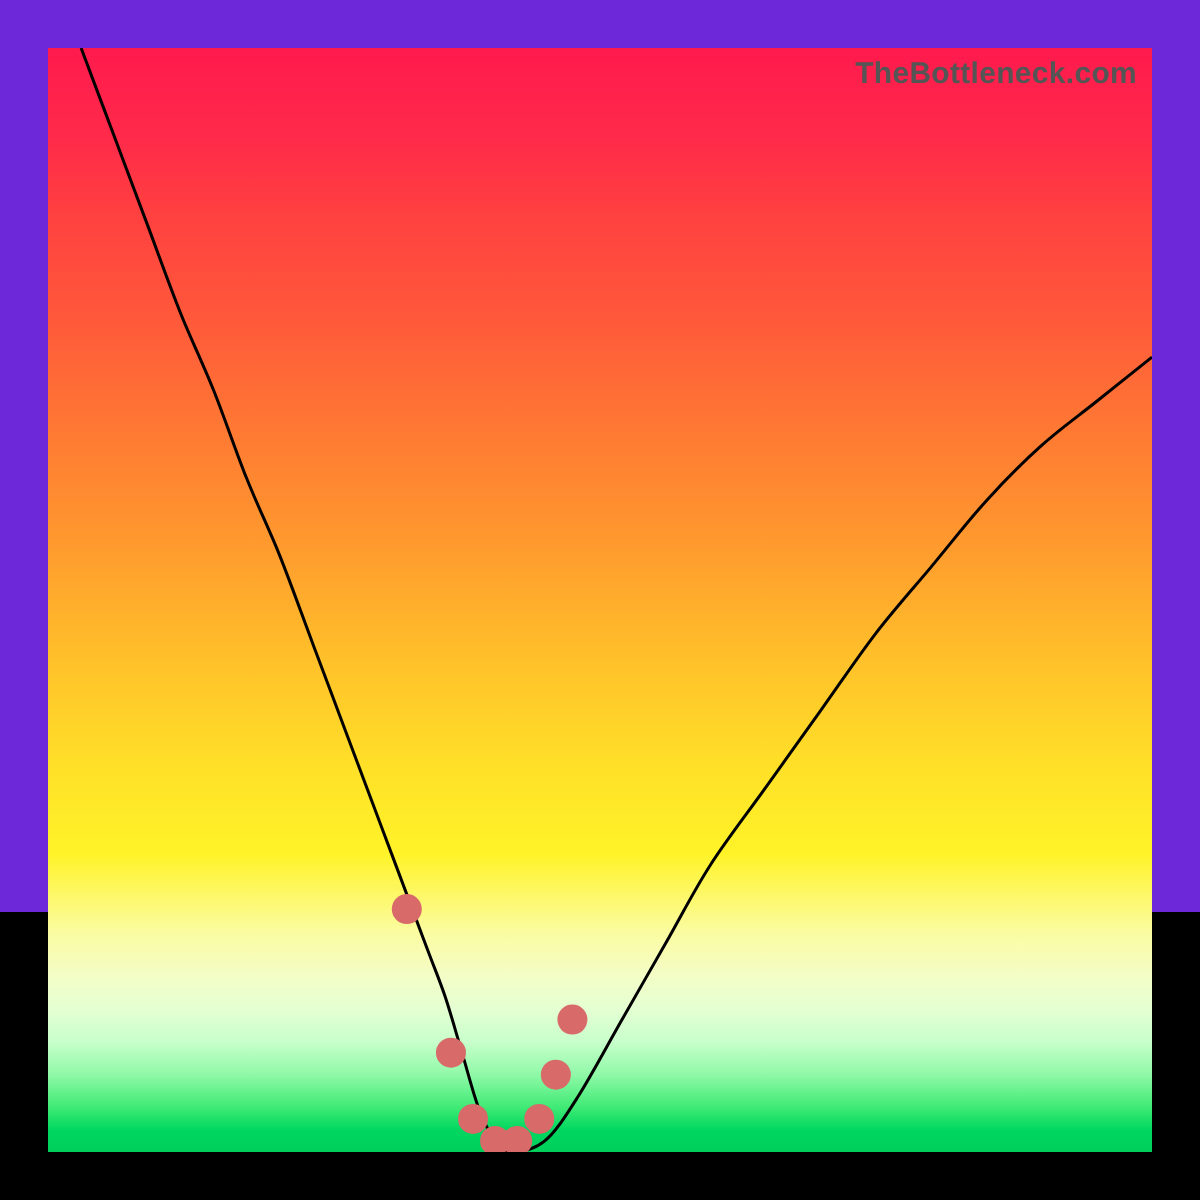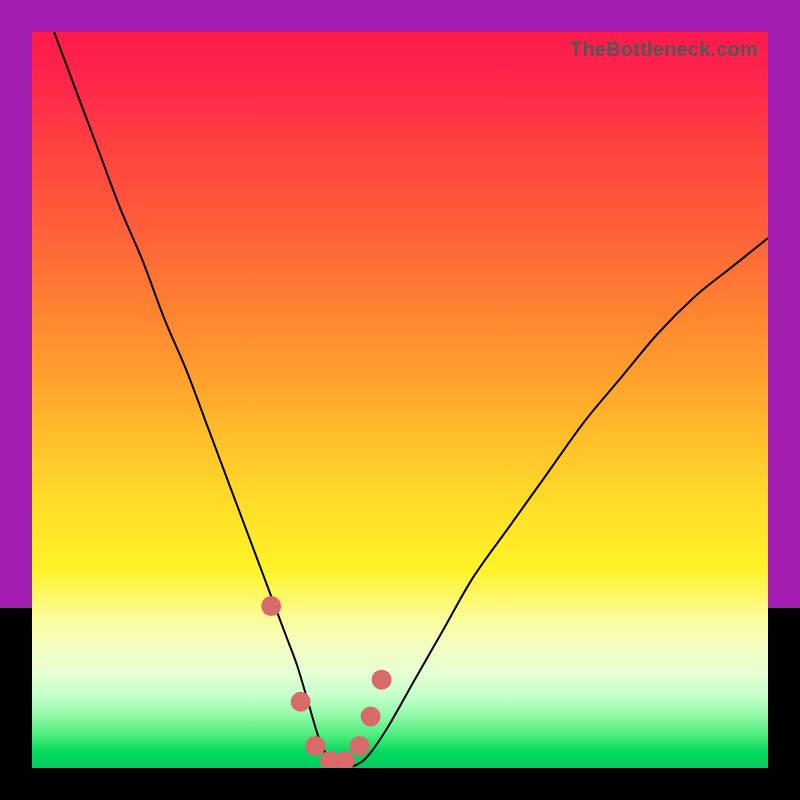--- a/index.html
+++ b/index.html
@@ -6,21 +6,21 @@
     margin: 0;
     padding: 0;
     width: 800px;
     height: 800px;
     overflow: hidden;
     background: #000;
   }
   .outer {
     width: 800px;
     height: 608px;
-    background: #a21caf;
+    background: #6d28d9;
     position: relative;
     text-decoration: underline;
   }
   .plot {
     position: absolute;
     left: 32px;
     top: 32px;
     width: 736px;
     height: 736px;
     background: linear-gradient(to bottom,

